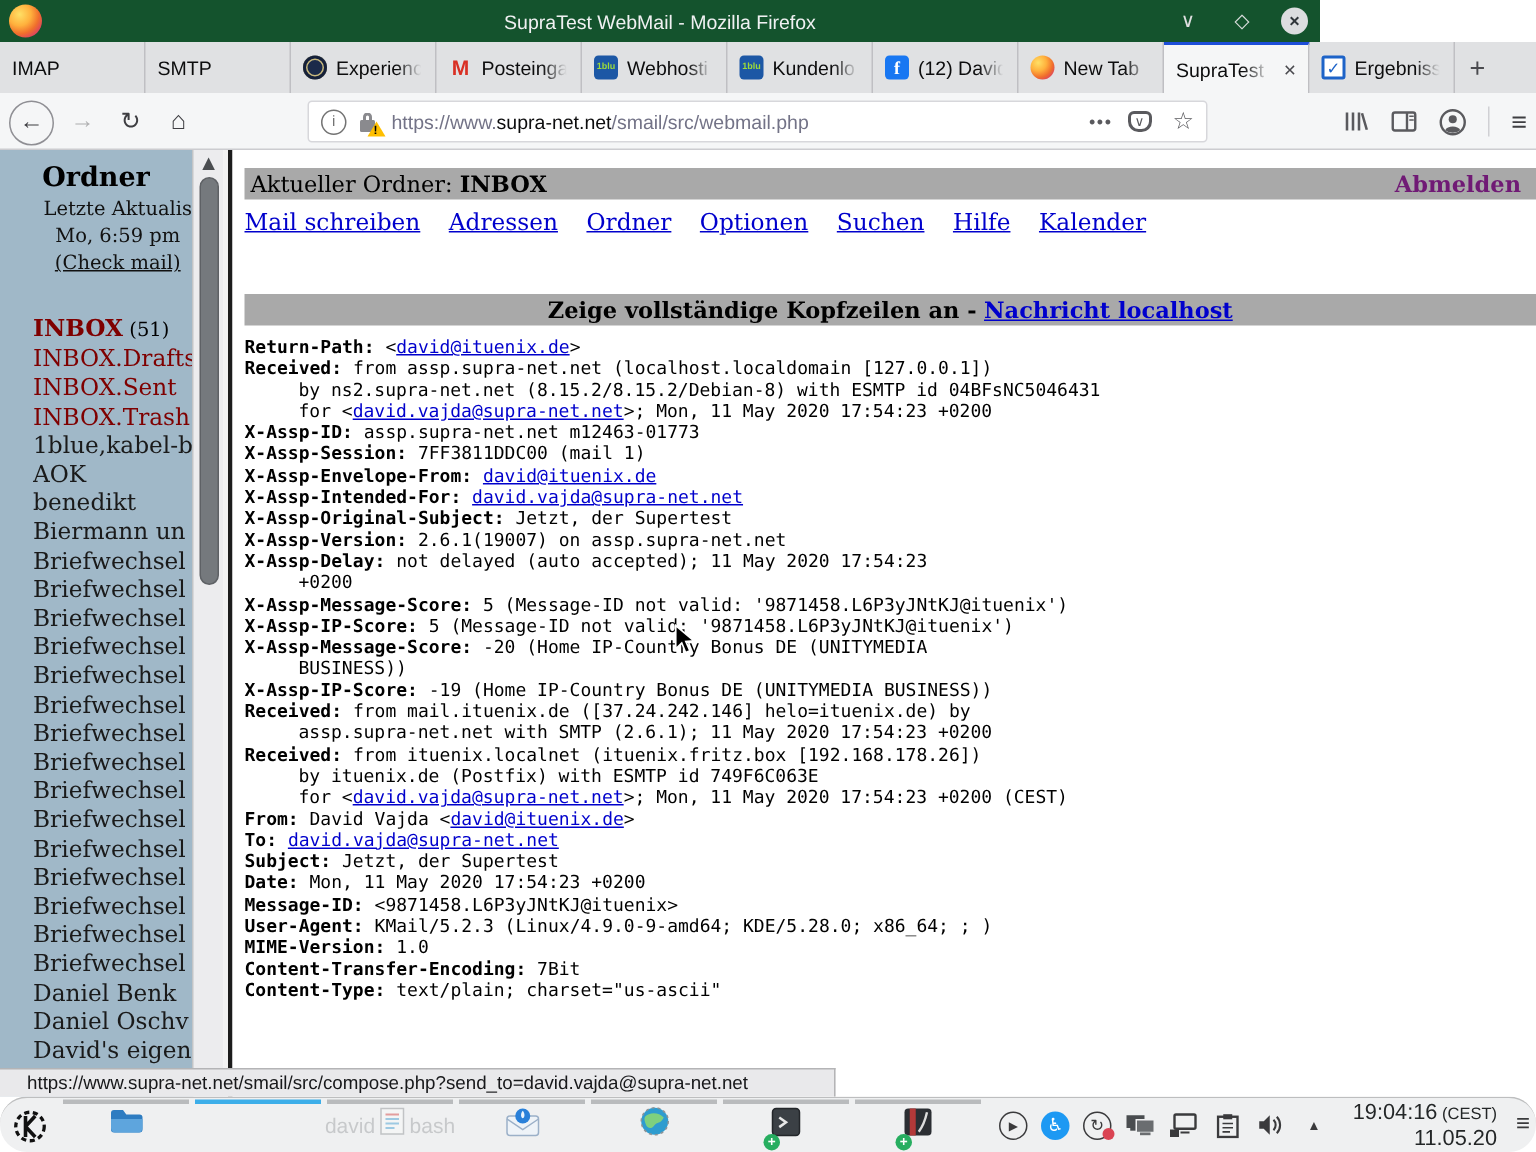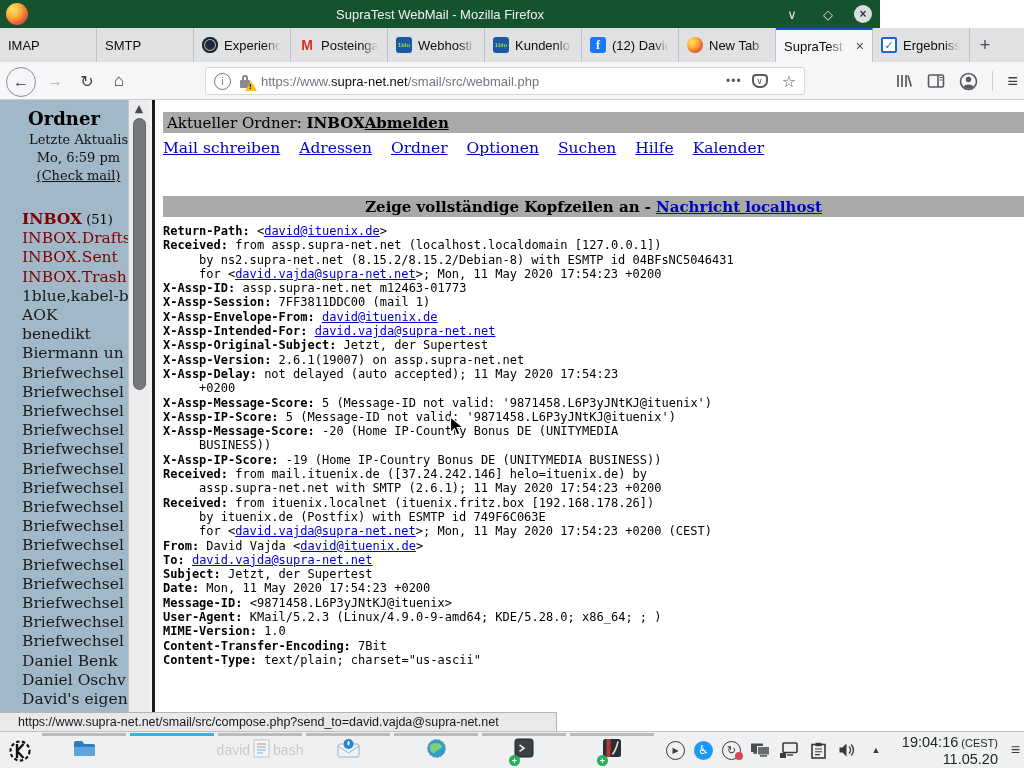--- a/index.html
+++ b/index.html
@@ -89,23 +89,23 @@
   #side-scroll .arr.up{top:2px;}
   #side-scroll .arr.down{bottom:4px;}
   #side-scroll .thumb{position:absolute;left:3.5px;top:18px;width:13px;height:272px;background:#75797d;
     border:1px solid #5e6165;border-radius:7px;box-sizing:border-box;}
 
   #frame-divider{position:absolute;left:152px;top:0;width:3px;height:100%;background:#1c1c1c;}
   #frame-divider-light{position:absolute;left:149px;top:0;width:3px;height:100%;background:#f2f2f2;}
 
   #mailmain{position:absolute;left:155px;top:0;width:869px;height:100%;background:#fff;}
   .graybar{background:#a9a9a9;height:21px;display:flex;align-items:center;font-size:15px;color:#000;}
-  #bar-top{margin:12px 0 0 8px;padding:0 10px 0 4px;justify-content:flex-start;}
+  #bar-top{margin:12px 0 0 8px;padding:0 10px 0 4px;justify-content:space-between;}
   #bar-top .bold{font-weight:bold;}
-  #logout-link{font-weight:bold;color:#000000;text-decoration:underline;cursor:pointer;}
+  #logout-link{font-weight:bold;color:#701a75;cursor:pointer;}
   #mail-menu{margin:6px 0 0 8px;display:flex;gap:19px;font-size:15.5px;}
   #mail-menu .mlink{color:#0000cc;text-decoration:underline;cursor:pointer;white-space:nowrap;}
   #bar-headers{margin:39px 0 0 8px;justify-content:center;font-weight:bold;}
   #bar-headers .hlink{color:#0000cc;text-decoration:underline;cursor:pointer;font-weight:bold;margin-left:5px;}
 
   #headers-block{margin:7px 0 0 8px;font-family:"DejaVu Sans Mono","Liberation Mono",monospace;
     font-size:12px;line-height:14.3px;color:#000;}
   .hline{white-space:pre;}
   .hline.indent{padding-left:36px;}
   .hline .hb{font-weight:bold;}
@@ -114,21 +114,21 @@
   #cursor{position:absolute;left:449px;top:316px;z-index:50;}
 
   
   #statusbar{position:absolute;left:0;top:712px;width:557px;height:19px;background:#e9e9eb;
     border:1px solid #b4b4b6;border-left:none;border-bottom:none;box-sizing:border-box;
     font-size:12.5px;color:#17181a;display:flex;align-items:center;padding-left:18px;
     white-space:nowrap;overflow:hidden;}
 
   
   #taskbar{position:absolute;left:0;top:731px;width:1024px;height:37px;background:#eff0f1;
-    border-top:1px solid #bdbebf;box-sizing:border-box;}
+    border-top:1px solid #bdbebf;box-sizing:border-box;border-radius:18px;}
   #kmenu{position:absolute;left:8px;top:7px;width:24px;height:24px;}
   .task{position:absolute;top:0;height:36px;width:88px;display:flex;align-items:center;justify-content:center;}
   .task .tind{position:absolute;left:2px;right:2px;top:1px;height:3px;background:#b9bbbd;}
   .task.active .tind{background:#3daee9;}
   .task .faded-label{color:rgba(60,64,67,0.22);font-size:14px;margin:0 3px;white-space:nowrap;}
   .badge{position:absolute;left:-5px;bottom:-4px;width:11px;height:11px;border-radius:50%;background:#27ae60;
     color:#fff;font-size:9px;font-weight:bold;display:flex;align-items:center;justify-content:center;}
   .ticon-wrap{position:relative;}
   .ff-task{width:23px;height:23px;border-radius:50%;
     background:radial-gradient(circle at 32% 30%, #ffe066 0%, #ffb13d 35%, #f06f2c 62%, #d6356f 88%, #7d2a8c 100%);}

